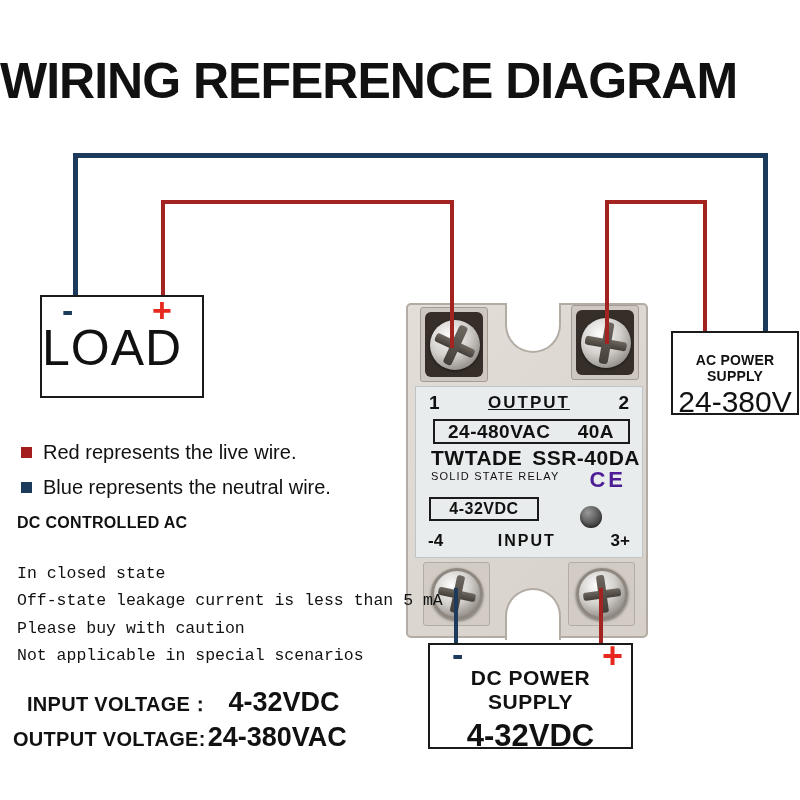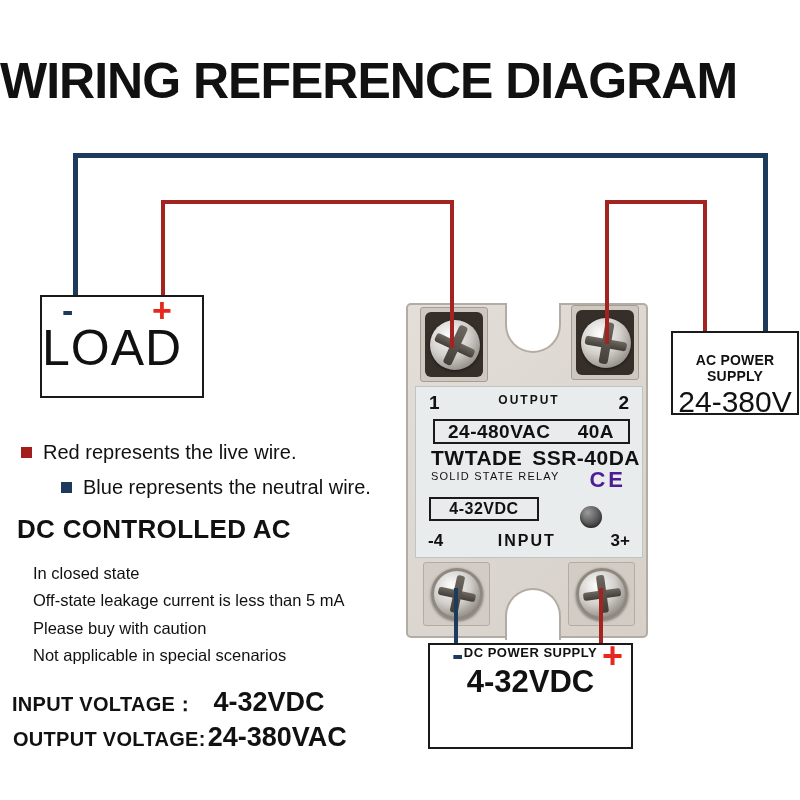--- a/index.html
+++ b/index.html
@@ -28,35 +28,35 @@
 
   
   .ac-box{left:671px;top:331px;width:128px;height:84px;text-align:center;}
   .ac-line1{margin-top:19px;font-size:14px;font-weight:bold;letter-spacing:0.2px;}
   .ac-line2{margin-top:1px;font-size:30px;font-weight:400;}
 
   
   .dc-box{left:428px;top:643px;width:205px;height:106px;text-align:center;}
   .dc-minus{position:absolute;left:22px;top:-10px;font-size:34px;font-weight:bold;color:#1c3a5c;}
   .dc-plus{position:absolute;left:172px;top:-10px;font-size:36px;font-weight:bold;color:#e6281e;}
-  .dc-line1{font-size:13px;font-weight:600;letter-spacing:0.5px;}
+  .dc-line1{margin-top:21px;font-size:21px;font-weight:600;letter-spacing:0.5px;}
   .dc-line2{margin-top:4px;font-size:31px;font-weight:bold;}
 
   
   .ssr{left:406px;top:303px;width:242px;height:335px;background:linear-gradient(135deg,#e3ded8,#d6d0c9);
        border:2px solid #b3aca4;border-radius:5px;box-sizing:border-box;}
   .notch-top{position:absolute;left:97px;top:-2px;width:56px;height:50px;background:#fff;
              border:2px solid #b3aca4;border-top:none;border-radius:0 0 28px 28px;box-sizing:border-box;}
   .notch-bottom{position:absolute;left:97px;top:283px;width:56px;height:52px;background:#fff;
              border:2px solid #b3aca4;border-bottom:none;border-radius:28px 28px 0 0;box-sizing:border-box;}
   .plate{position:absolute;left:7px;top:81px;width:228px;height:172px;background:#e9eced;
          border:1px solid #bfc4c6;box-sizing:border-box;}
   .row-terminals{position:absolute;top:5px;left:0;right:0;display:flex;justify-content:space-between;
                  padding:0 13px;font-size:19px;font-weight:bold;}
-  .output-label{font-size:12px;letter-spacing:2px;padding-top:1px;}
+  .output-label{font-size:17px;letter-spacing:2px;padding-top:1px;text-decoration:underline;}
   .rating-box{position:absolute;top:32px;left:17px;right:12px;height:25px;border:2px solid #1a1a1a;
               display:flex;justify-content:space-between;align-items:center;padding:0 14px 0 13px;
               font-size:19px;font-weight:bold;box-sizing:border-box;letter-spacing:0.5px;}
   .brand-row{position:absolute;top:59px;left:15px;right:2px;display:flex;justify-content:space-between;
              font-size:21px;font-weight:bold;letter-spacing:0.5px;}
   .type-row{position:absolute;top:83px;left:15px;font-size:11px;font-weight:normal;letter-spacing:1.2px;}
   .ce-mark{position:absolute;top:80px;right:16px;font-size:22px;font-weight:600;letter-spacing:3px;color:#4c1d95;}
   .input-box{position:absolute;top:110px;left:13px;width:110px;height:24px;border:2px solid #1a1a1a;
              display:flex;align-items:center;justify-content:center;font-size:16px;font-weight:bold;
              box-sizing:border-box;letter-spacing:0.5px;}
@@ -78,22 +78,22 @@
   .screw.ringed{border:3px solid #8f8880;box-sizing:border-box;}
   .cross{position:absolute;left:50%;top:50%;width:0;height:0;}
   .cross .bar1,.cross .bar2{position:absolute;background:linear-gradient(#6e6861,#443e38);border-radius:3px;}
   .cross .bar1{width:42px;height:9px;left:-21px;top:-4.5px;}
   .cross .bar2{width:9px;height:42px;left:-4.5px;top:-21px;}
 
   
   .legend-row{position:absolute;display:flex;align-items:center;}
   .swatch{width:11px;height:11px;margin-right:11px;display:inline-block;}
   .legend-text{font-size:20px;}
-  .notes-heading{left:17px;top:514px;font-size:26px;font-weight:bold;letter-spacing:0.3px;}
-  .notes{left:33px;top:560px;font-size:16.5px;line-height:27.4px;}
+  .notes-heading{left:17px;top:514px;font-size:16px;font-weight:bold;letter-spacing:0.3px;}
+  .notes{left:17px;top:560px;font-size:16.5px;line-height:27.4px;font-family:Liberation Mono, monospace;}
   .spec-row{position:absolute;display:flex;align-items:baseline;white-space:nowrap;}
   .spec-label{font-size:20px;font-weight:bold;letter-spacing:0.3px;}
   .spec-value{font-size:27px;font-weight:bold;}
 </style>
 </head>
 <body>
 
 <div id="canvas">
 
   <div class="abs title">WIRING REFERENCE DIAGRAM</div>
@@ -194,34 +194,34 @@
     <span class="dc-minus">-</span>
     <span class="dc-plus">+</span>
     <div class="dc-line1">DC POWER SUPPLY</div>
     <div class="dc-line2">4-32VDC</div>
   </div>
 
   <div class="legend-row" style="left:21px;top:441px;">
     <span class="swatch" style="background:#a31d1d;"></span>
     <span class="legend-text">Red represents the live wire.</span>
   </div>
-  <div class="legend-row" style="left:21px;top:476px;margin-left:40px;">
+  <div class="legend-row" style="left:21px;top:476px;">
     <span class="swatch" style="background:#1c3a5c;"></span>
     <span class="legend-text">Blue represents the neutral wire.</span>
   </div>
 
   <div class="abs notes-heading">DC CONTROLLED AC</div>
   <div class="abs notes">
     <div>In closed state</div>
     <div>Off-state leakage current is less than 5 mA</div>
     <div>Please buy with caution</div>
     <div>Not applicable in special scenarios</div>
   </div>
 
-  <div class="spec-row" style="left:12px;top:687px;text-align:center;">
+  <div class="spec-row" style="left:27px;top:687px;text-align:center;">
     <span class="spec-label">INPUT VOLTAGE：</span>
     <span class="spec-value" style="margin-left:18px;">4-32VDC</span>
   </div>
   <div class="spec-row" style="left:13px;top:722px;">
     <span class="spec-label">OUTPUT VOLTAGE:</span>
     <span class="spec-value" style="margin-left:2px;">24-380VAC</span>
   </div>
 
 </div>
 

